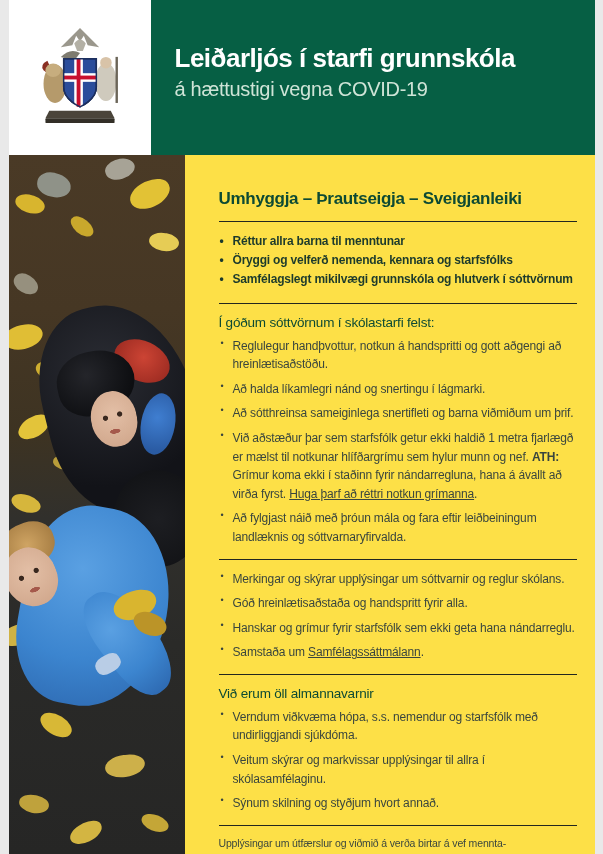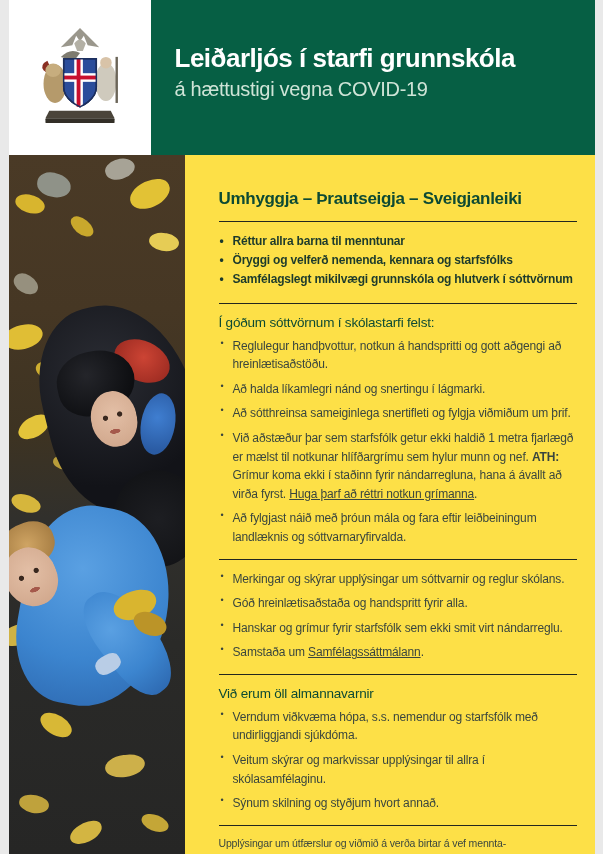--- a/index.html
+++ b/index.html
@@ -175,32 +175,32 @@
         <li><span>Öryggi og velferð nemenda, kennara og starfsfólks</span></li>
         <li><span>Samfélagslegt mikilvægi grunnskóla og hlutverk í sóttvörnum</span></li>
       </ul>
     <hr class="rule">
 
     <section class="section">
       <h3>Í góðum sóttvörnum í skólastarfi felst:</h3>
       <ul class="bullets">
           <li><span>Reglulegur handþvottur, notkun á handspritti og gott aðgengi að hreinlætisaðstöðu.</span></li>
           <li><span>Að halda líkamlegri nánd og snertingu í lágmarki.</span></li>
-          <li><span>Að sótthreinsa sameiginlega snertifleti og fylgja viðmiðum um þrif.</span></li>
+          <li><span>Að sótthreinsa sameiginlega snertifleti og barna viðmiðum um þrif.</span></li>
           <li><span>Við aðstæður þar sem starfsfólk getur ekki haldið 1 metra fjarlægð er mælst til notkunar hlífðargrímu sem hylur munn og nef. </span><span style="font-weight: 700;">ATH:</span><span> Grímur koma ekki í staðinn fyrir nándarregluna, hana á ávallt að virða fyrst. </span><span data-underline="" style="text-decoration: underline;">Huga þarf að réttri notkun grímanna</span><span>.</span></li>
           <li><span>Að fylgjast náið með þróun mála og fara eftir leiðbeiningum landlæknis og sóttvarnar­yfirvalda.</span></li>
         </ul>
     </section>
     <hr class="rule mt">
 
     <section class="section">
       <ul class="bullets">
           <li><span>Merkingar og skýrar upplýsingar um sóttvarnir og reglur skólans.</span></li>
           <li><span>Góð hreinlætisaðstaða og handspritt fyrir alla.</span></li>
-          <li><span>Hanskar og grímur fyrir starfsfólk sem ekki smit virt nándarreglu.</span></li>
+          <li><span>Hanskar og grímur fyrir starfsfólk sem ekki geta hana nándarreglu.</span></li>
           <li><span>Samstaða um </span><span data-underline="" style="text-decoration: underline;">Samfélagssáttmálann</span><span>.</span></li>
         </ul>
     </section>
     <hr class="rule mt">
 
     <section class="section">
       <h3>Við erum öll almannavarnir</h3>
       <ul class="bullets">
           <li><span>Verndum viðkvæma hópa, s.s. nemendur og starfsfólk með undirliggjandi sjúkdóma.</span></li>
           <li><span>Veitum skýrar og markvissar upplýsingar til allra í skólasamfélaginu.</span></li>

